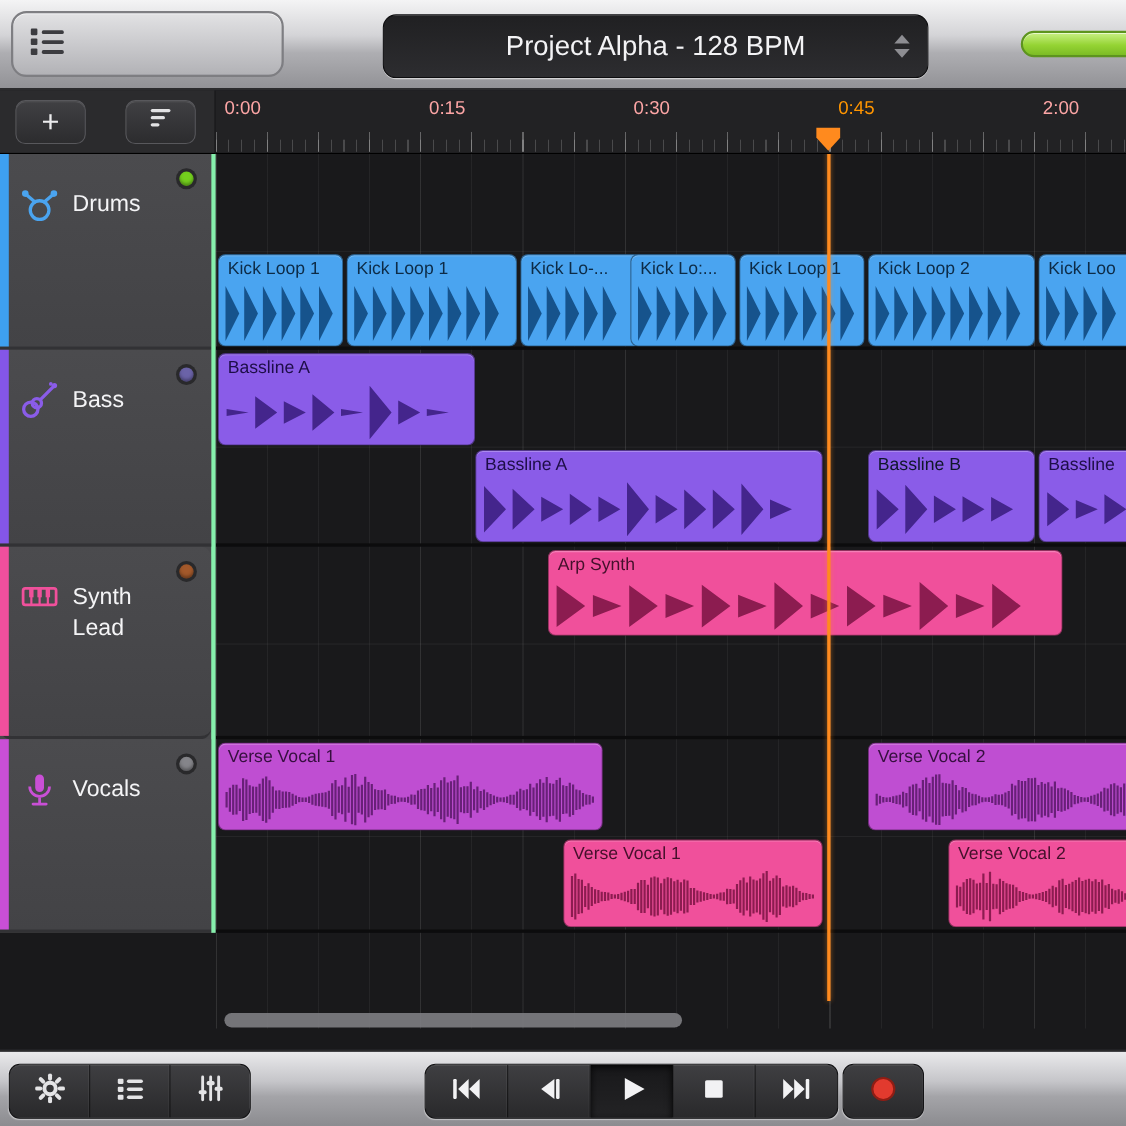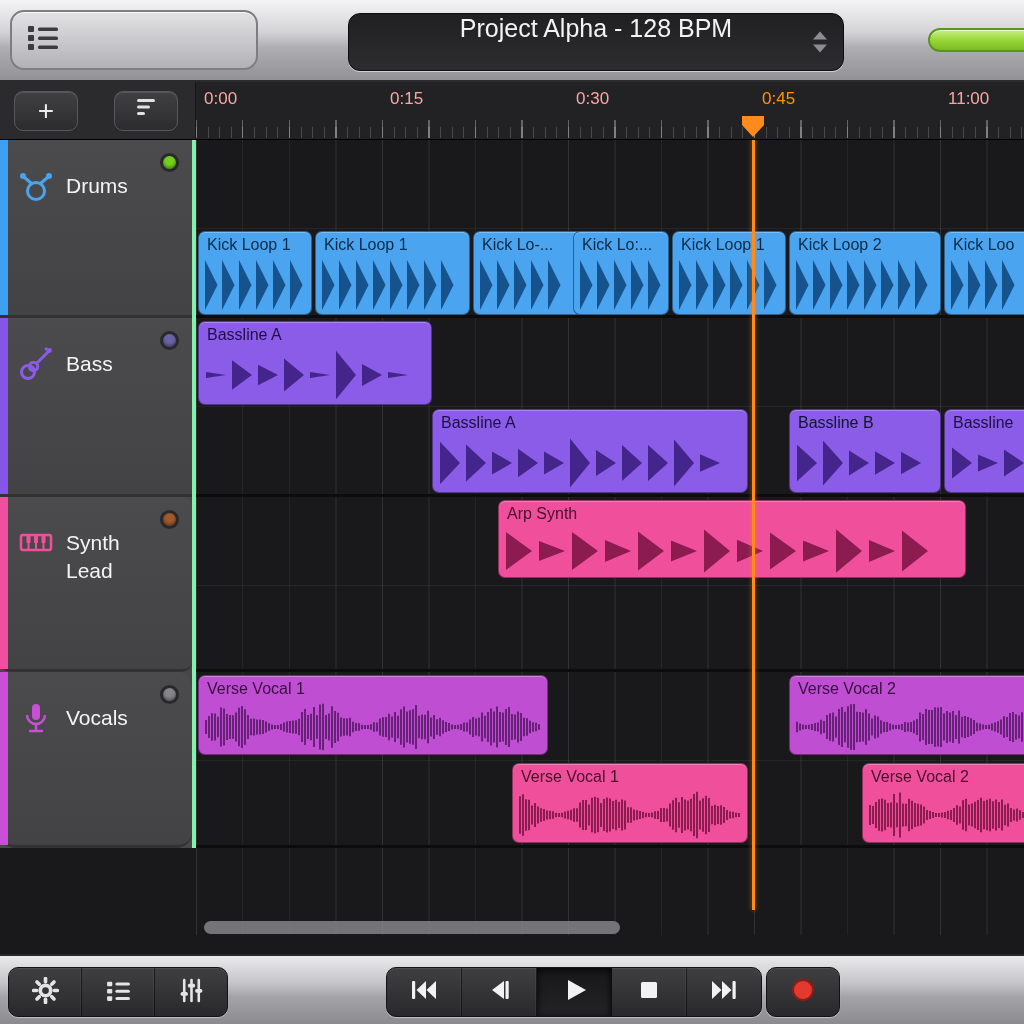--- a/index.html
+++ b/index.html
@@ -9,21 +9,21 @@
   
   .topbar{position:absolute;top:0;left:0;width:1024px;height:82px;
     background:linear-gradient(#f4f4f5,#d4d4d7 40%,#aeaeb2 60%,#929296);
     border-bottom:2px solid #2b2b2d;box-sizing:border-box;z-index:20;}
   .logo-btn{position:absolute;left:10px;top:10px;width:248px;height:60px;border-radius:14px;
     background:linear-gradient(#e2e2e4,#b2b2b6);border:2px solid #7e7e82;box-sizing:border-box;
     display:flex;align-items:center;gap:12px;padding:0 14px;box-shadow:inset 0 1px 0 rgba(255,255,255,.7);cursor:pointer;}
   .logo-text{font-size:25px;font-weight:bold;color:#3c3c40;letter-spacing:.2px;}
   .title-pill{position:absolute;left:348px;top:13px;width:494px;height:56px;border-radius:12px;
     background:linear-gradient(#202022,#2d2d30);border:1px solid #0d0d0f;
-    box-shadow:0 1px 0 rgba(255,255,255,.55);display:flex;justify-content:center;}
+    box-shadow:0 1px 0 rgba(255,255,255,.55);display:flex;align-items:center;justify-content:center;}
   .title-pill .ptitle{color:#f3f3f5;font-size:25px;}
   .stepper{position:absolute;right:16px;top:50%;transform:translateY(-50%);display:flex;flex-direction:column;gap:5px;align-items:center;}
   .tri-up{width:0;height:0;border-left:7px solid transparent;border-right:7px solid transparent;border-bottom:8px solid #8d8d92;}
   .tri-down{width:0;height:0;border-left:7px solid transparent;border-right:7px solid transparent;border-top:8px solid #8d8d92;}
   .volume-pill{position:absolute;right:-34px;top:28px;width:130px;height:24px;border-radius:12px;
     background:linear-gradient(#c8ef83,#95d434 55%,#7cbc25);border:2px solid #5d941e;box-sizing:border-box;
     box-shadow:inset 0 1px 0 rgba(255,255,255,.6);}
 
   
   .ruler{position:absolute;top:82px;left:0;width:1024px;height:58px;background:#222224;
@@ -206,21 +206,21 @@
   </div>
 
   <div class="ruler">
     <div class="ticks-minor"></div>
     <div class="ticks-major"></div>
     <div id="ruler-marks">
         <span class="rmark" style="left: 204px;">0:00</span>
         <span class="rmark" style="left: 390px;">0:15</span>
         <span class="rmark" style="left: 576px;">0:30</span>
         <span class="rmark active" style="left: 762px;">0:45</span>
-        <span class="rmark" style="left: 948px;">11:00</span>
+        <span class="rmark" style="left: 948px;">2:00</span>
       </div>
   </div>
 
   <div class="ruler-corner">
     <button class="corner-btn">+</button>
     <button class="corner-btn">
         <span id="sort-icon-slot"><svg width="26" height="26" viewBox="0 0 26 26">
             <g fill="#e2e2e4">
               <rect x="4" y="5" width="18" height="3" rx="1.5"></rect>
               <rect x="4" y="11.5" width="13" height="3" rx="1.5"></rect>
@@ -270,21 +270,21 @@
             </g>
             <g fill="#f0509b">
               <rect x="10.5" y="12" width="4" height="8"></rect>
               <rect x="18" y="12" width="4" height="8"></rect>
               <rect x="25.5" y="12" width="4" height="8"></rect>
             </g>
           </svg></div>
         <div class="h-name">Synth Lead</div>
         <div class="h-dot" style="background:#a3592b"></div>
       </div>
-      <div class="hcell" style="height: 176px; border-radius: 15px;">
+      <div class="hcell" style="height: 176px;">
         <div class="stripe" style="background:#c94fd6"></div>
         <div class="h-icon"><svg width="40" height="40" viewBox="0 0 40 40">
             <rect x="16" y="6" width="8" height="16" rx="4" fill="#c94fd6"></rect>
             <path d="M11,17 a9,9 0 0 0 18,0" stroke="#c94fd6" stroke-width="2.5" fill="none"></path>
             <line x1="20" y1="27" x2="20" y2="33" stroke="#c94fd6" stroke-width="2.5"></line>
             <line x1="14" y1="33" x2="26" y2="33" stroke="#c94fd6" stroke-width="2.5" stroke-linecap="round"></line>
           </svg></div>
         <div class="h-name">Vocals</div>
         <div class="h-dot" style="background:#85858a"></div>
       </div>

